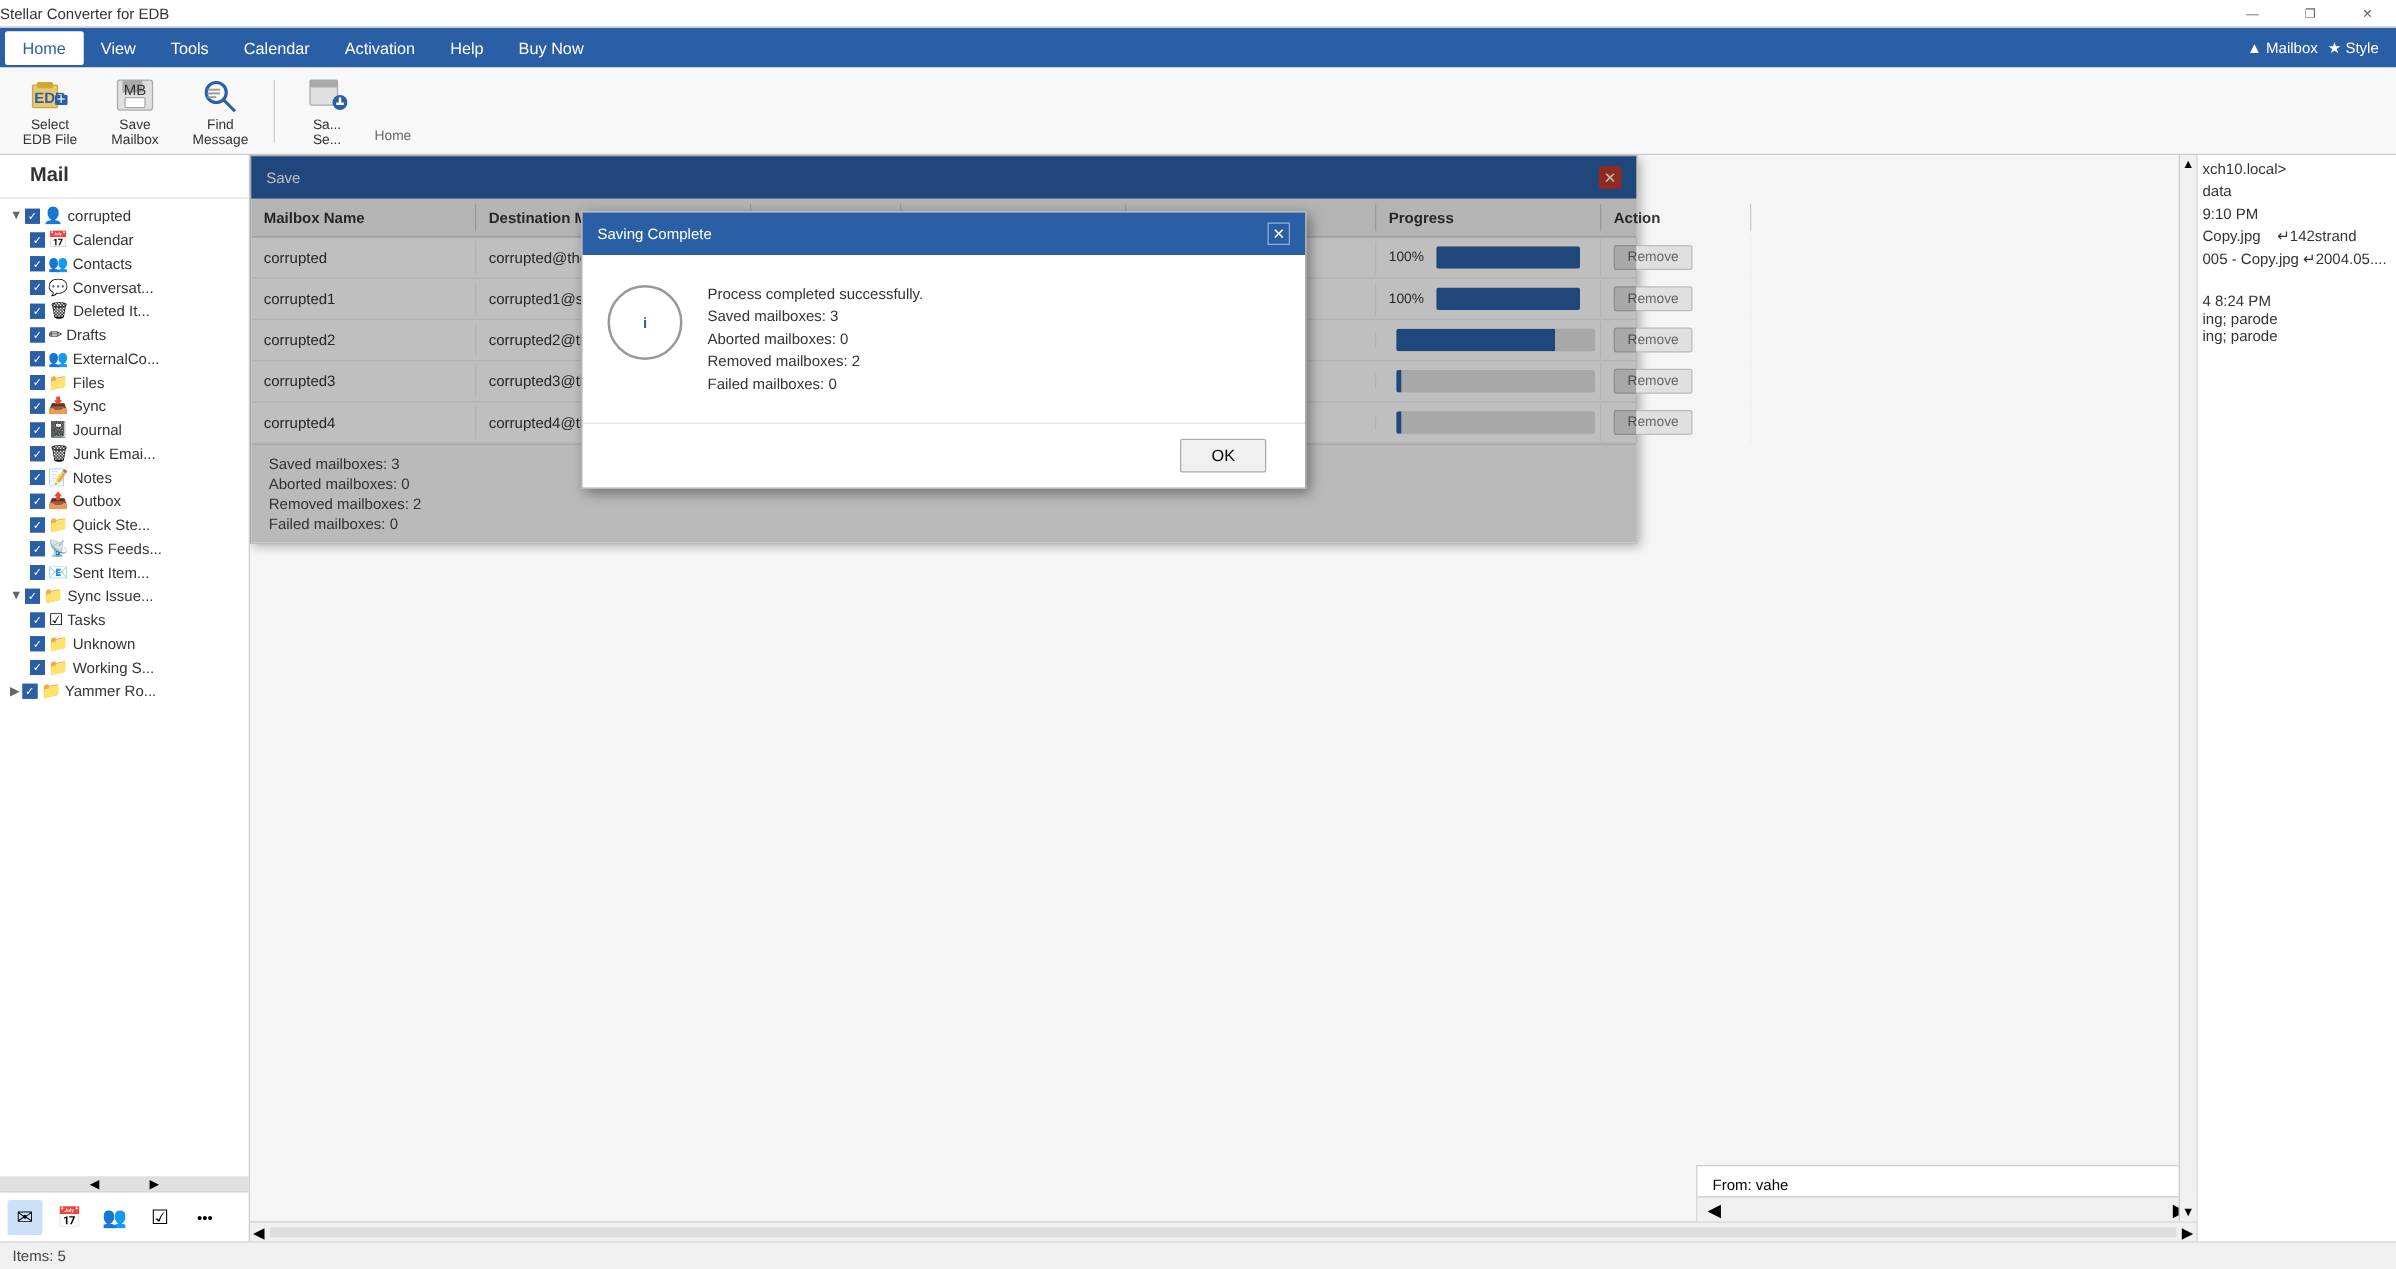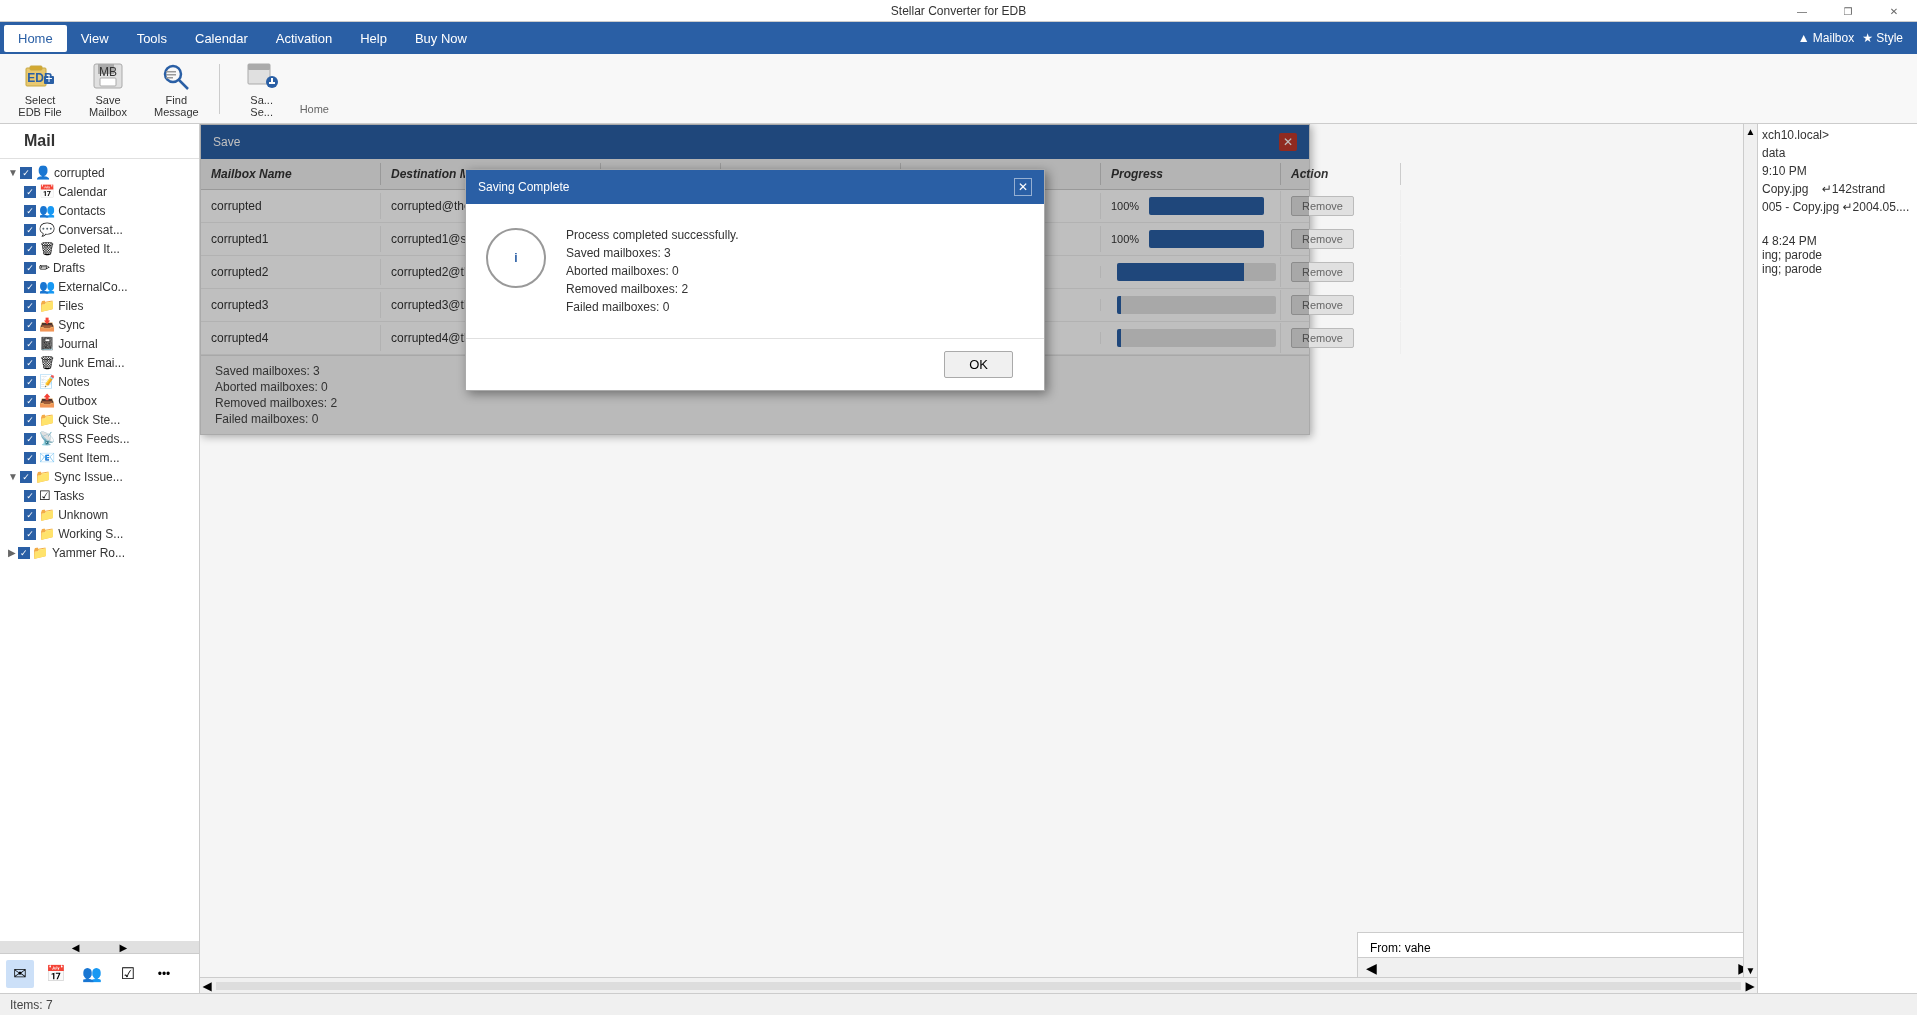--- a/index.html
+++ b/index.html
@@ -4,21 +4,21 @@
   <style>
     * { box-sizing: border-box; margin: 0; padding: 0; font-family: 'Segoe UI', Arial, sans-serif; font-size: 12px; }
     body { width: 1917px; height: 1015px; background: #f0f0f0; overflow: hidden; }
 
     
     .title-bar {
       background: #fff;
       height: 22px;
       display: flex;
       align-items: center;
-      justify-content: center;
+      justify-content: flex-start;
       position: relative;
       border-bottom: 1px solid #ccc;
     }
     .title-bar-text { font-size: 12px; color: #333; }
     .title-bar-controls {
       position: absolute;
       right: 0;
       top: 0;
       display: flex;
       height: 22px;
@@ -242,21 +242,20 @@
       background: #f0f0f0;
       border-bottom: 1px solid #ccc;
       padding: 4px 0;
     }
     .dialog-table-header > div {
       padding: 4px 10px;
       font-weight: bold;
       font-size: 12px;
       color: #333;
       border-right: 1px solid #ccc;
-      font-style: italic;
     }
     .dialog-table-row {
       display: grid;
       grid-template-columns: 180px 220px 120px 180px 200px 180px 120px;
       border-bottom: 1px solid #eee;
       align-items: center;
     }
     .dialog-table-row > div {
       padding: 6px 10px;
       font-size: 12px;
@@ -794,14 +793,14 @@
       <div style="height:14px;display:flex;align-items:center;justify-content:center;cursor:pointer;font-size:10px;">▲</div>
       <div style="flex:1;"></div>
       <div style="height:14px;display:flex;align-items:center;justify-content:center;cursor:pointer;font-size:10px;">▼</div>
     </div>
 
   </div>
 
 </div>
 
 <div class="status-bar">
-  <span>Items: 7</span>
+  <span>Items: 5</span>
 </div>
 
 </body></html>

